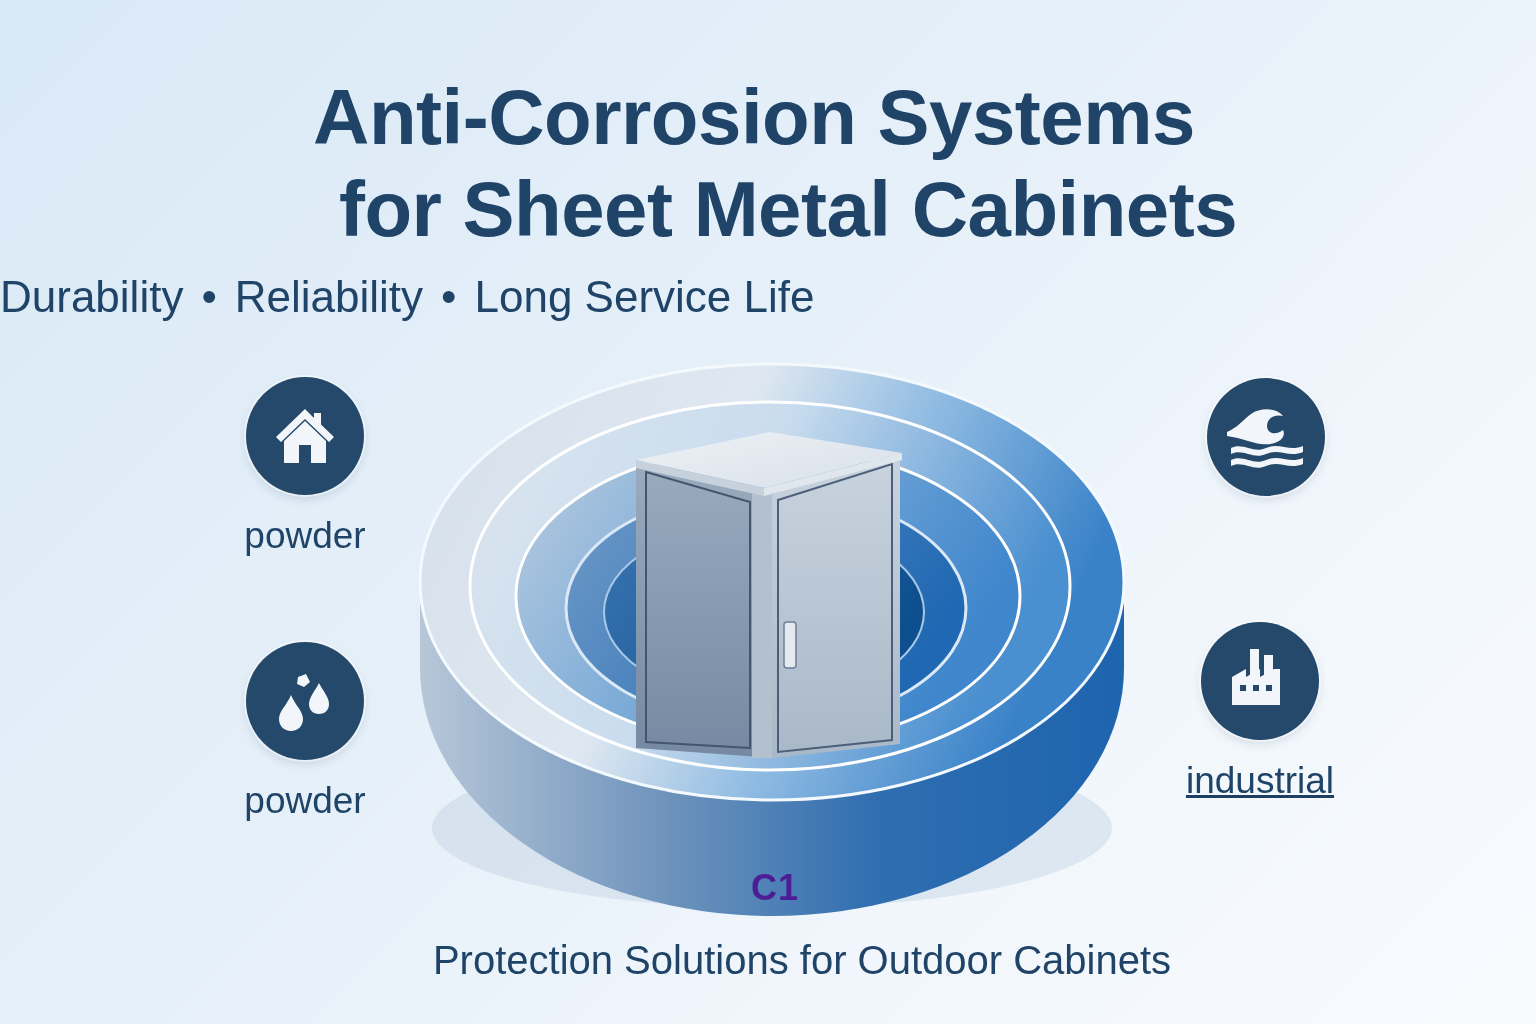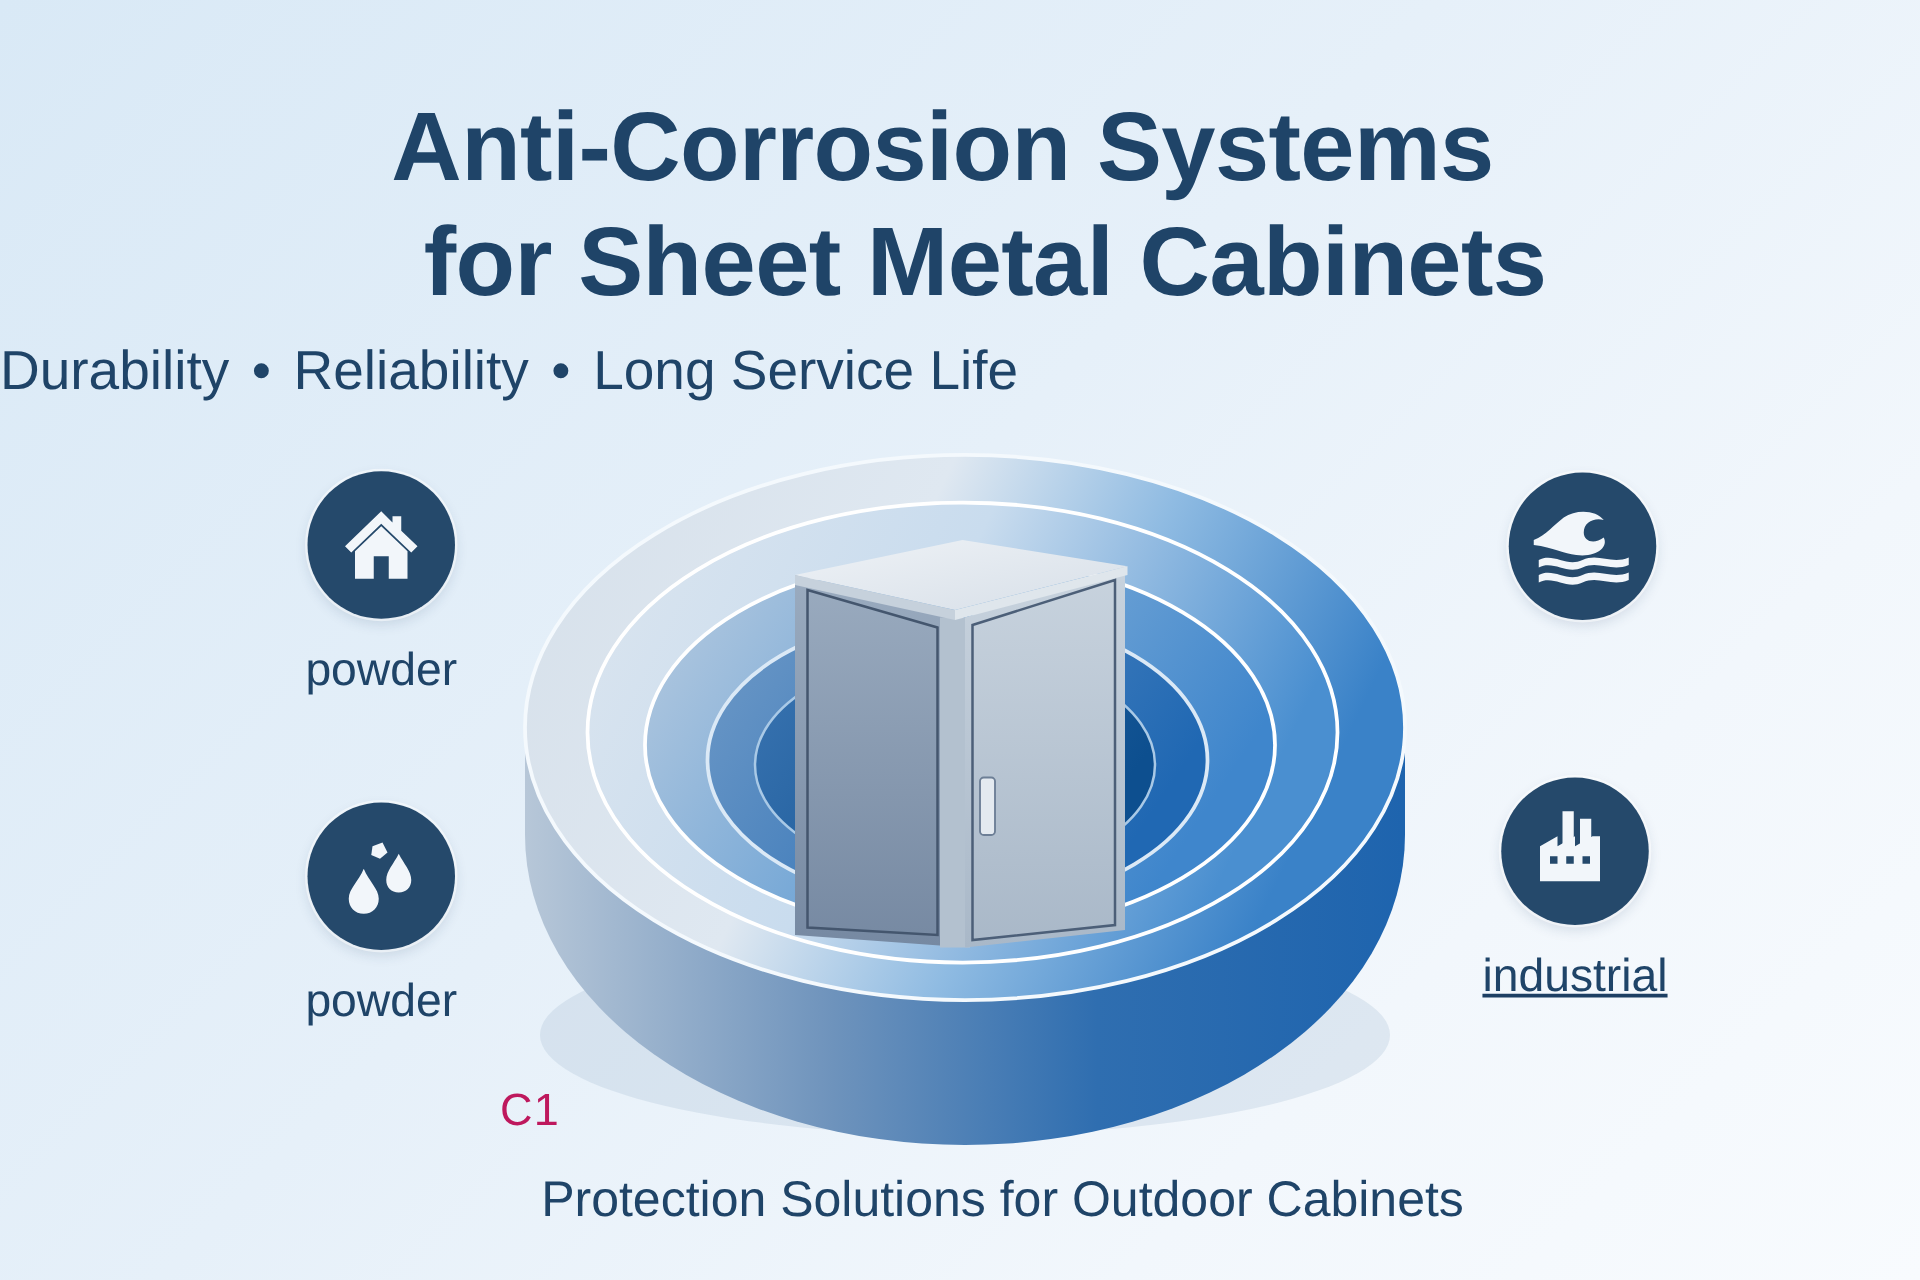--- a/index.html
+++ b/index.html
@@ -37,22 +37,22 @@
     #f-powder { left: 205px; top: 642px; }
     #f-marine { left: 1166px; top: 378px; }
     #f-industrial { left: 1160px; top: 622px; text-decoration: underline; }
 
     .stage { position: absolute; left: 400px; top: 350px; width: 750px; height: 570px; }
     .footer {
       position: absolute; top: 938px; left: 0; width: 1536px; text-align: center;
       font-size: 40px; color: #1f4468; left: 34px;
     }
     .c1 {
-      position: absolute; left: 0; width: 100%; top: 517px; 
-      font-size: 36px; font-weight: 400; color: #be185d; letter-spacing: 1px;
+      position: absolute; left: 0; width: 100%; top: 517px; text-align: center;
+      font-size: 36px; font-weight: 700; color: #4c1d95; letter-spacing: 1px;
     }
   </style>
 </head>
 <body>
 
 <h1 class="title l1">Anti-Corrosion Systems</h1>
 <h1 class="title l2">for Sheet Metal Cabinets</h1>
 
 <div class="subtitle">
   <span>Durability</span><span class="dot">•</span><span>Reliability</span><span class="dot">•</span><span>Long Service Life</span>

